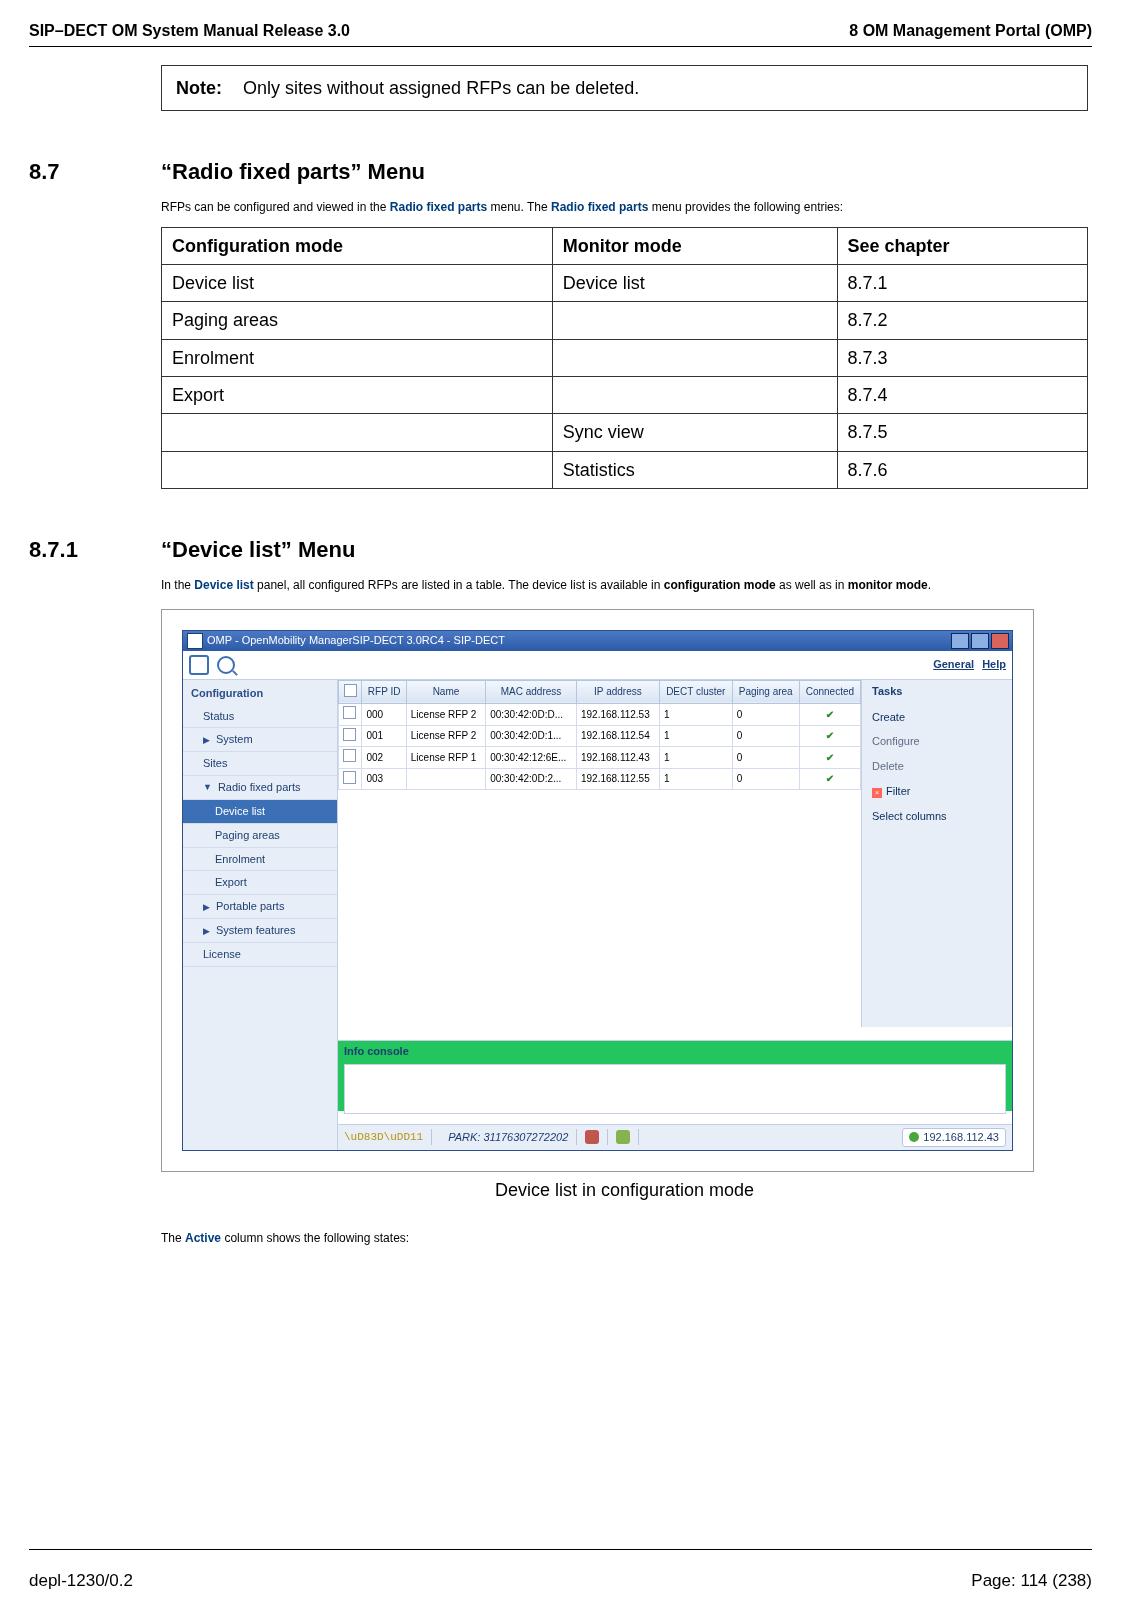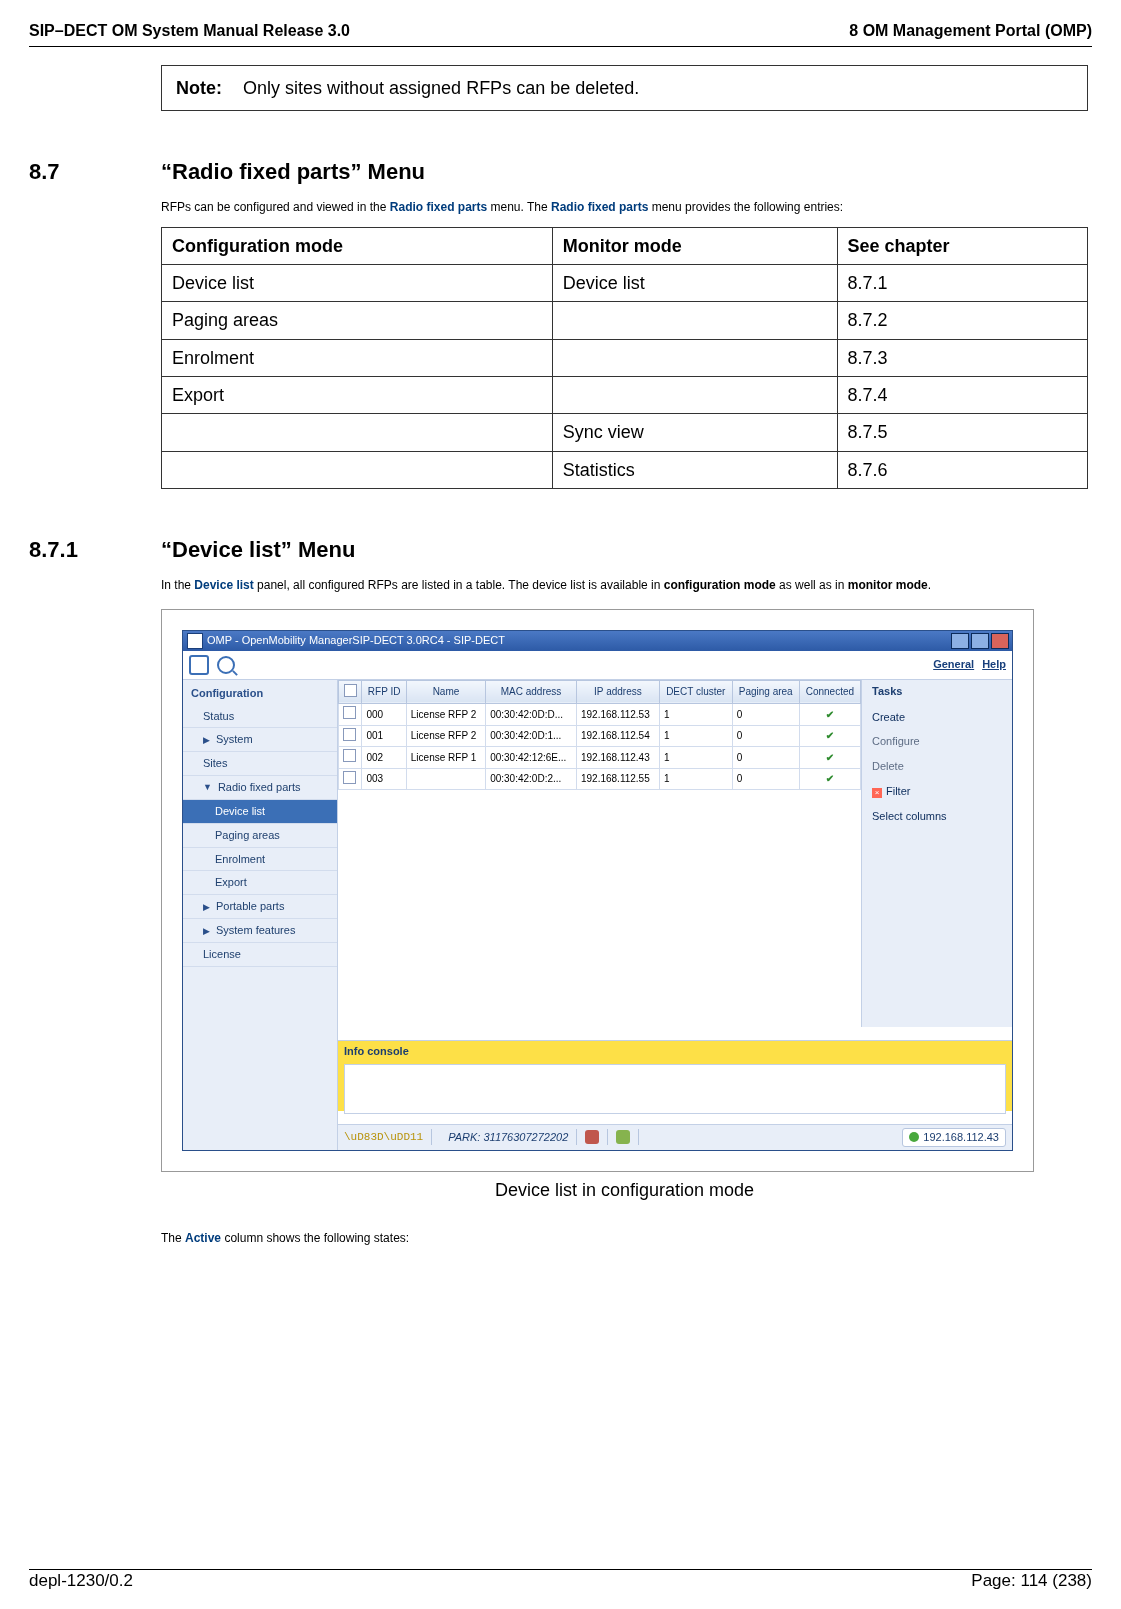--- a/index.html
+++ b/index.html
@@ -134,41 +134,41 @@
   table.devtable{width:100%;border-collapse:collapse;font-size:10px;}
   table.devtable th{background:linear-gradient(#f3f7fd,#d9e4f3);border:1px solid #b7c6df;padding:3px 4px;font-weight:normal;color:#1c3e70;}
   table.devtable td{border:1px solid #d2dced;padding:2px 4px;}
   .chk{display:inline-block;width:11px;height:11px;border:1px solid #8899bb;background:#fff;}
   .tick{color:#2e8b2e;font-weight:bold;}
   .tasks{width:130px;background:#e8eef8;padding:4px 10px;color:#2a4f8a;}
   .tasks .t-hdr{font-weight:bold;margin-bottom:6px;color:#1c3e70;}
   .tasks .t-item{padding:5px 0;color:#5e6d85;font-size:11px;}
   .tasks .t-item.active{color:#0b2b5b;}
   .xfilter{display:inline-block;width:10px;height:10px;line-height:10px;text-align:center;background:#ff6655;color:#fff;font-size:8px;margin-right:4px;}
-  .info-console{background:#fde047;border-top:1px solid #c3d0e6;height:70px;}
+  .info-console{background:#22c55e;border-top:1px solid #c3d0e6;height:70px;}
   .info-hdr{font-size:11px;color:#1c3e70;font-weight:bold;padding:3px 6px;}
   .info-body{background:#fff;margin:2px 6px;height:48px;border:1px solid #c3d0e6;}
   .statusbar{background:#e8eef8;border-top:1px solid #c3d0e6;display:flex;align-items:center;padding:3px 6px;font-size:11px;color:#1c3e70;}
   .statusbar .park{font-style:italic;font-weight:normal;margin-left:8px;}
   .statusbar .sep{width:1px;height:16px;background:#b7c6df;margin:0 8px;}
   .statusbar .sb-icon{width:14px;height:14px;background:#86b34e;border-radius:3px;}
   .statusbar .sb-icon.red{background:#c0574c;}
   .statusbar .spacer{flex:1;}
   .statusbar .ip-pill{background:#fff;border:1px solid #b7c6df;border-radius:3px;padding:1px 6px;display:flex;align-items:center;gap:4px;}
   .statusbar .ip-pill .dot{width:10px;height:10px;background:#49a83d;border-radius:50%;}
   .fig-caption{
     text-align:center;margin-top:6px;font-size:18px;
   }
   .bottom-footer {
     position: absolute;
     bottom: 16px;
     left: 28px;
     right: 28px;
     border-top: 1px solid #000;
-    padding-top: 0;
+    padding-top: 20px;
     display: flex;
     justify-content: space-between;
     font-size: 17px;
   }
 </style>
 </head>
 <body>
 
 <div class="page">
   <div class="top-header">

